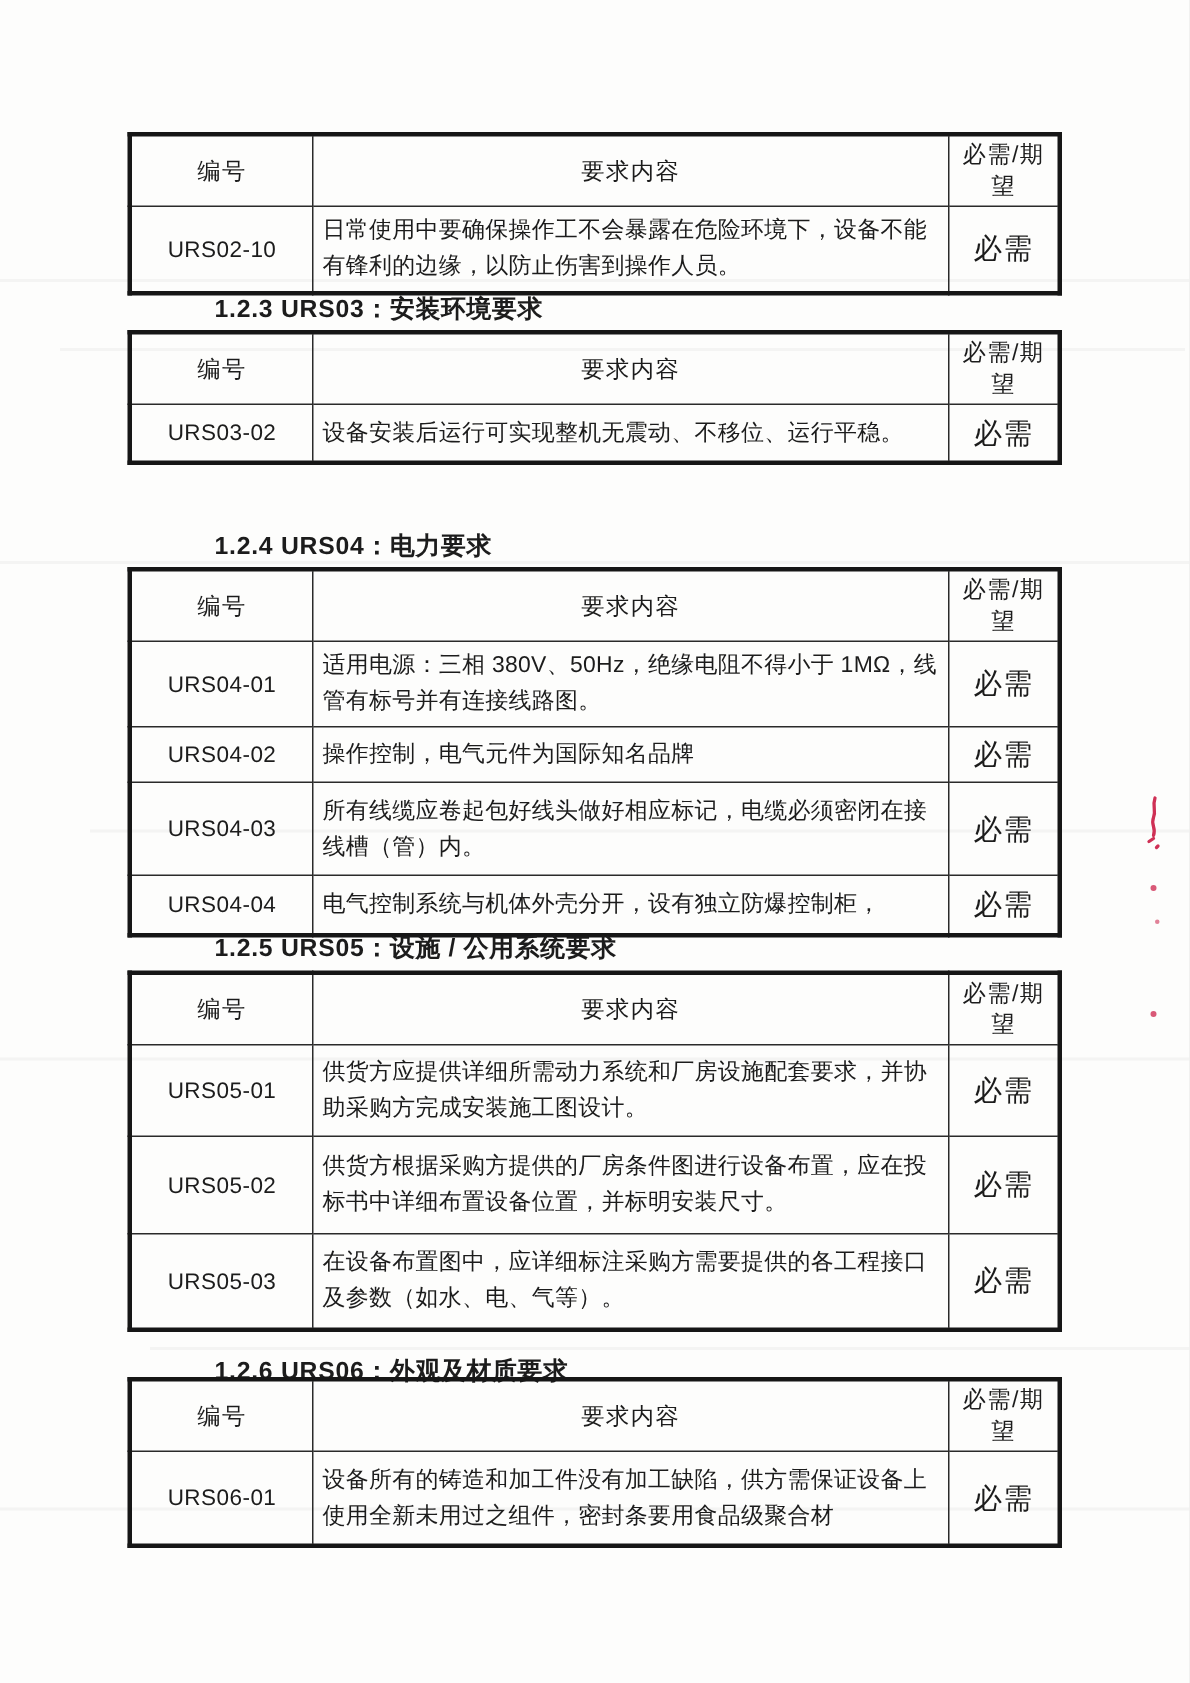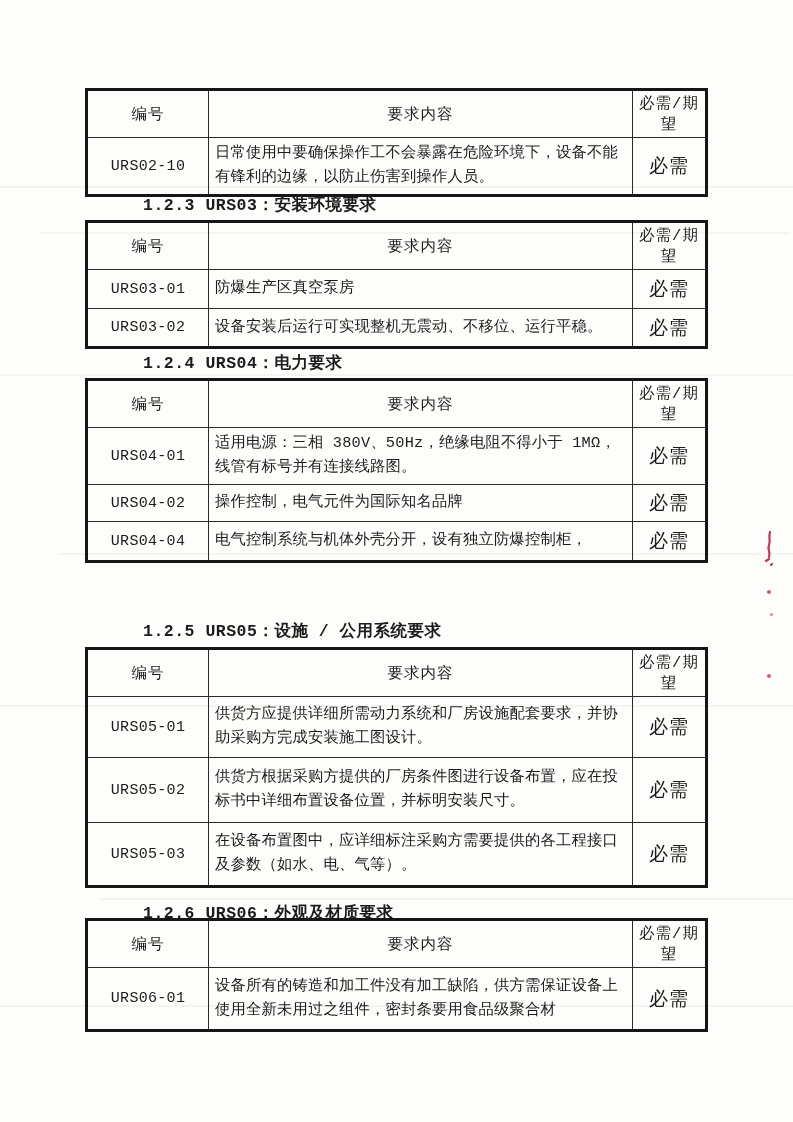--- a/index.html
+++ b/index.html
@@ -7,21 +7,21 @@
     padding: 0;
     background: #e8e8e8;
   }
   .page {
     position: relative;
     width: 793px;
     height: 1122px;
     margin: 0 auto;
     background: #fdfdfc;
     overflow: hidden;
-    font-family: Liberation Mono, monospace;
+    font-family: Liberation Sans, sans-serif;
     color: #1c1c1c;
   }
   
   .scan-line {
     position: absolute;
     height: 2px;
     background: rgba(140,140,140,0.08);
     pointer-events: none;
   }
   
@@ -131,25 +131,20 @@
         </colgroup>
       <thead>
         <tr class="hh44">
           <th class="h-cell">编号</th>
           <th class="h-cell">要求内容</th>
           <th class="h-cell">必需/期望</th>
         </tr>
       </thead>
       <tbody>
         <tr class="r39">
-          <td class="id-cell">URS03-01</td>
-          <td class="content-cell">防爆生产区真空泵房</td>
-          <td class="req-cell">必需</td>
-        </tr>
-        <tr class="r39">
           <td class="id-cell">URS03-02</td>
           <td class="content-cell">设备安装后运行可实现整机无震动、不移位、运行平稳。</td>
           <td class="req-cell">必需</td>
         </tr>
       </tbody>
     </table>
   </div>
 
   <h3 class="sec-heading" style="top:351px;">1.2.4 URS04：电力要求</h3>
 
@@ -169,20 +164,25 @@
       </thead>
       <tbody>
         <tr class="r57">
           <td class="id-cell">URS04-01</td>
           <td class="content-cell">适用电源：三相 380V、50Hz，绝缘电阻不得小于 1MΩ，线管有标号并有连接线路图。</td>
           <td class="req-cell">必需</td>
         </tr>
         <tr class="r37">
           <td class="id-cell">URS04-02</td>
           <td class="content-cell">操作控制，电气元件为国际知名品牌</td>
+          <td class="req-cell">必需</td>
+        </tr>
+        <tr class="r62">
+          <td class="id-cell">URS04-03</td>
+          <td class="content-cell">所有线缆应卷起包好线头做好相应标记，电缆必须密闭在接线槽（管）内。</td>
           <td class="req-cell">必需</td>
         </tr>
         <tr class="r40">
           <td class="id-cell">URS04-04</td>
           <td class="content-cell">电气控制系统与机体外壳分开，设有独立防爆控制柜，</td>
           <td class="req-cell">必需</td>
         </tr>
       </tbody>
     </table>
   </div>

